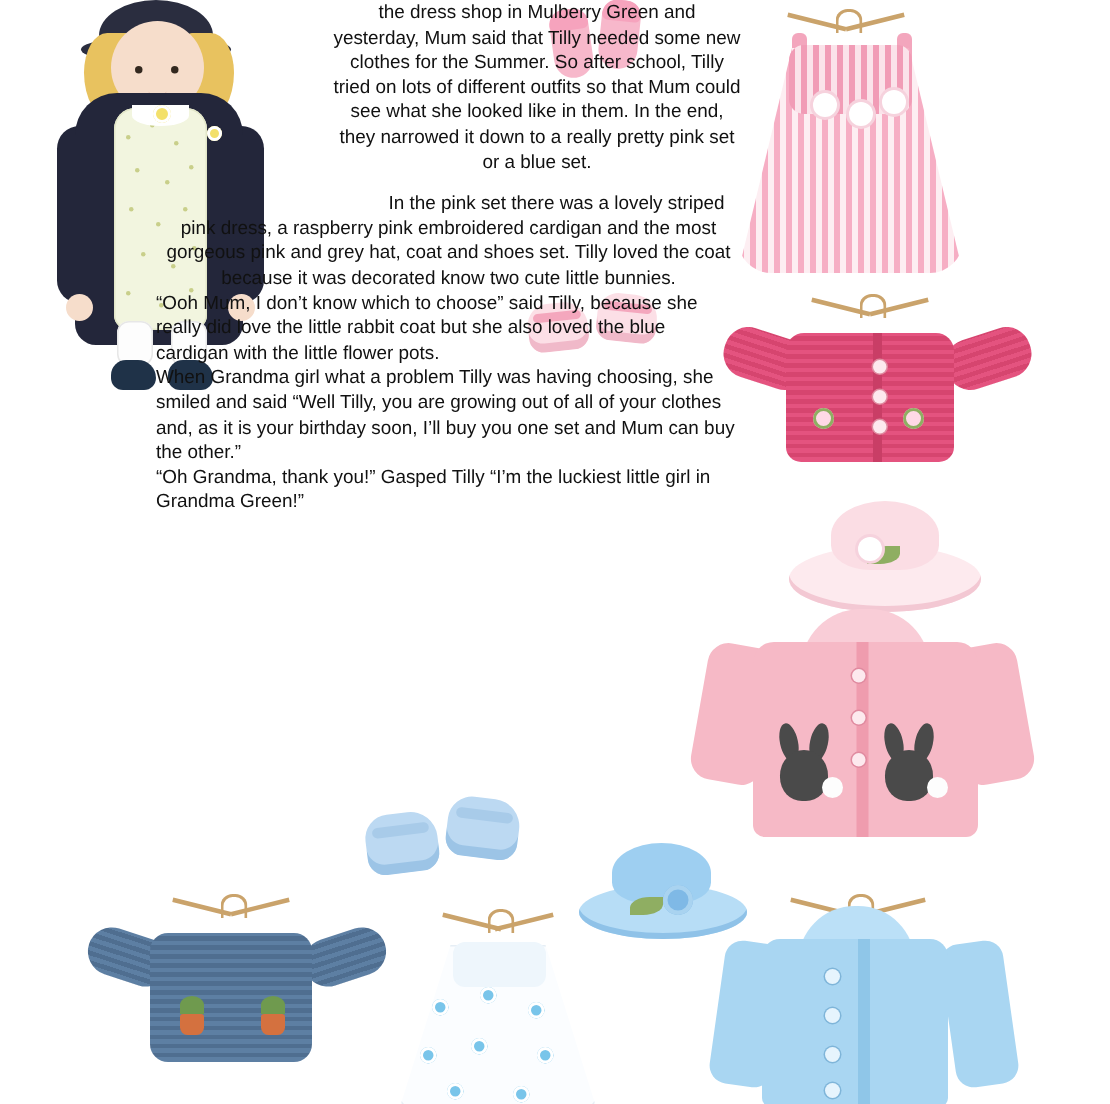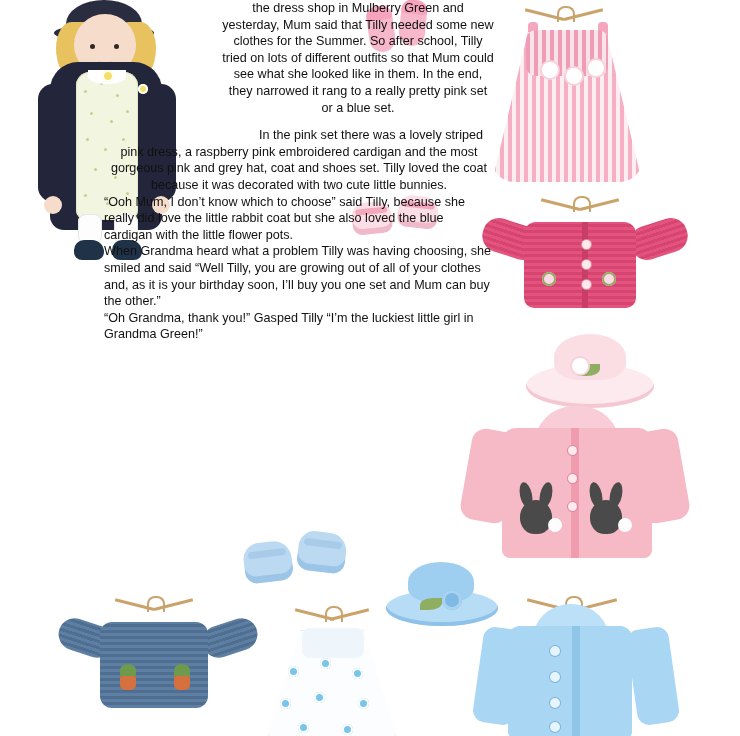--- a/index.html
+++ b/index.html
@@ -536,21 +536,21 @@
     <div class="body"></div>
     <div class="placket"></div>
     <div class="btn-blue" style="left:74px; top:50px;"></div>
     <div class="btn-blue" style="left:74px; top:76px;"></div>
     <div class="btn-blue" style="left:74px; top:102px;"></div>
     <div class="btn-blue" style="left:74px; top:126px;"></div>
   </div>
 
   <div class="story">
     <div class="wrap-shape-1"></div>
-    <p class="para p1">the dress shop in Mulberry Green and yesterday, Mum said that Tilly needed some new clothes for the Summer. So after school, Tilly tried on lots of different outfits so that Mum could see what she looked like in them. In the end, they narrowed it rang to a really pretty pink set or a blue set.</p>
+    <p class="para p1">the dress shop in Mulberry Green and yesterday, Mum said that Tilly needed some new clothes for the Summer. So after school, Tilly tried on lots of different outfits so that Mum could see what she looked like in them. In the end, they narrowed it down to a really pretty pink set or a blue set.</p>
     <div class="gap-sm"></div>
-    <p class="para p2 p-indent">In the pink set there was a lovely striped pink dress, a raspberry pink embroidered cardigan and the most gorgeous pink and grey hat, coat and shoes set. Tilly loved the coat because it was decorated with two cute little bunnies.</p>
+    <p class="para p2 p-indent">In the pink set there was a lovely striped pink dress, a raspberry pink embroidered cardigan and the most gorgeous pink and grey hat, coat and shoes set. Tilly loved the coat because it was decorated know two cute little bunnies.</p>
     <p class="para">“Ooh Mum, I don’t know which to choose” said Tilly, because she really did love the little rabbit coat but she also loved the blue cardigan with the little flower pots.</p>
-    <p class="para">When Grandma heard what a problem Tilly was having choosing, she smiled and said “Well Tilly, you are growing out of all of your clothes and, as it is your birthday soon, I’ll buy you one set and Mum can buy the other.”</p>
+    <p class="para">When Grandma girl what a problem Tilly was having choosing, she smiled and said “Well Tilly, you are growing out of all of your clothes and, as it is your birthday soon, I’ll buy you one set and Mum can buy the other.”</p>
     <p class="para">“Oh Grandma, thank you!” Gasped Tilly “I’m the luckiest little girl in Grandma Green!”</p>
   </div>
 
 </div>
 
 </body></html>

